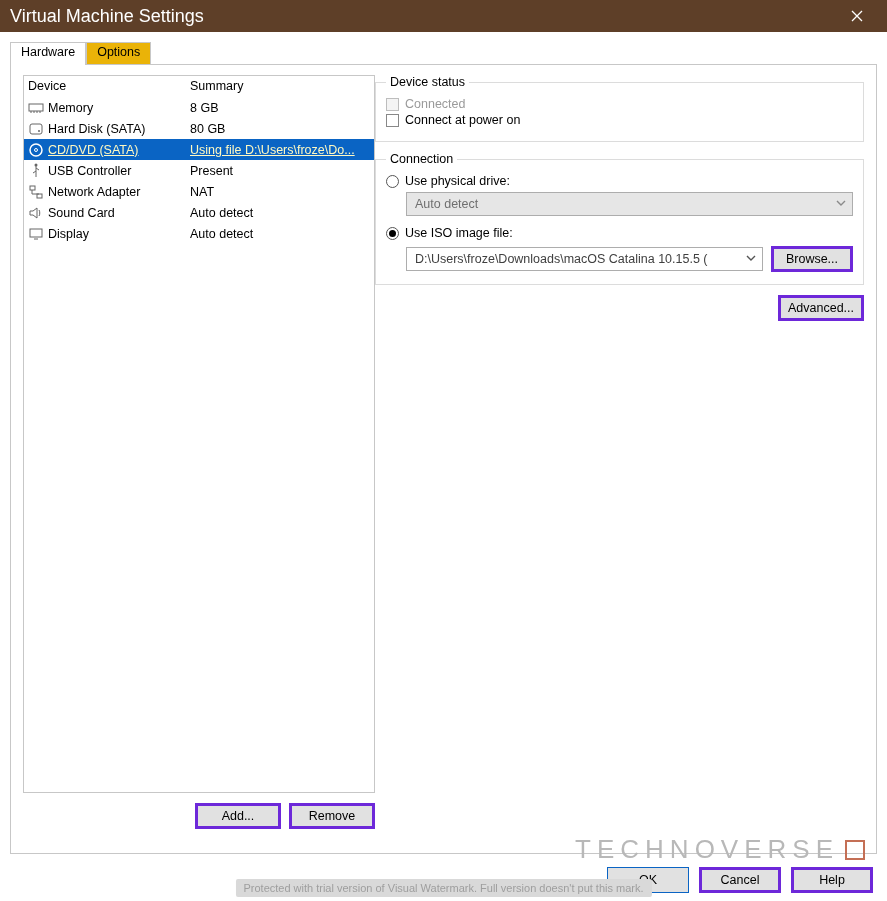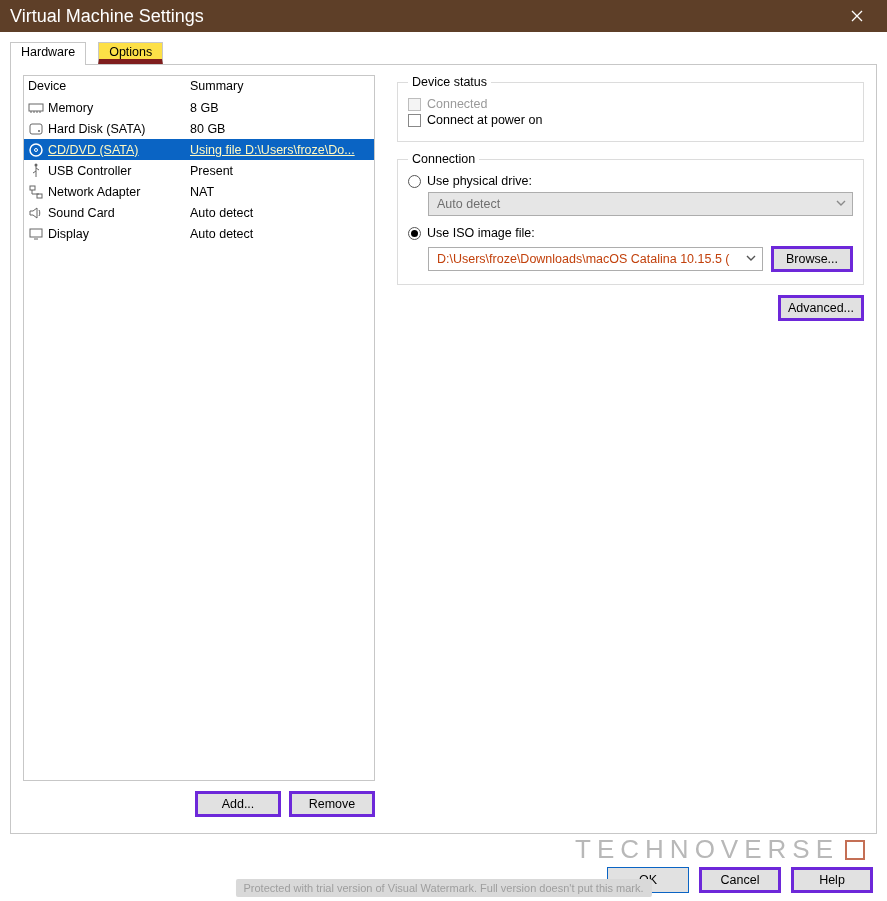--- a/index.html
+++ b/index.html
@@ -12,27 +12,27 @@
   .titlebar .close { width: 40px; height: 32px; display:flex; align-items:center; justify-content:center; cursor:default; }
   .titlebar .close svg { width: 12px; height: 12px; }
   .window-body {
     position: absolute; top:32px; left:0; right:0; bottom:0; background:#fff;
     display:flex; flex-direction:column;
   }
   .tab-panel { margin: 10px 10px 0 10px; position:relative; flex: 0 0 auto; }
   .tabstrip { display:flex; height:23px; }
   .tab {
     border:1px solid #c7c7c7; border-bottom:none; background:#fff;
-    font-size:12.5px; padding:2px 10px 3px 10px; margin-right:12px;
+    font-size:12.5px; padding:2px 10px 3px 10px; margin-right:0px;
     position:relative; z-index:2;text-align:right;
   }
-  .tab.inactive { background:#fde047; border-bottom:6px solid #7f1d1d; z-index:0;}
+  .tab.inactive { background:#eab308; border-bottom:1px solid #7f1d1d; z-index:0;}
   .content-frame {
-    border:1px solid #c7c7c7; margin:0 10px 24px 10px; flex:1;
-    display:flex; padding:10px 12px 16px 12px; gap:22px;
+    border:1px solid #c7c7c7; margin:0 10px 4px 10px; flex:1;
+    display:flex; padding:10px 12px 24px 12px; gap:0;
     position:relative; top:-1px;
   }
   
   .left-pane { width:352px; display:flex; flex-direction:column; }
   .device-list {
     flex:1; border:1px solid #c7c7c7; background:#fff; overflow:hidden;
   }
   .dl-head, .dl-row {
     display:flex; font-size:12.5px; align-items:center;
     height:21px; padding:0 4px;
@@ -61,21 +61,21 @@
   .checkbox { width:13px; height:13px; border:1px solid #888; background:#fff; }
   .checkbox.disabled { border-color:#bdbdbd; background:#f4f4f4; }
   .chk-row.disabled { color:#9a9a9a; }
   .radio { width:13px; height:13px; border:1px solid #555; border-radius:50%; background:#fff; display:inline-flex; align-items:center; justify-content:center;}
   .radio .dot { width:7px; height:7px; border-radius:50%; background:#000; display:none;}
   .radio.selected .dot{ display:block;}
   .combo {
     border:1px solid #adadad; background:#e6e6e6; height:24px; font-size:12.5px;
     display:flex; align-items:center; padding:0 22px 0 8px; position:relative; color:#6f6f6f;
   }
-  .combo.enabled { background:#fff; color:#c2410c; }
+  .combo.enabled { background:#fff; color:#404040; }
   .combo .chev { position:absolute; right:6px; top:50%; transform:translateY(-50%); }
   .combo .chev svg{ width:10px; height:10px; }
   .conn-row { display:flex; align-items:center; gap:8px; margin:6px 0 0 0;}
   .inset { margin-left:20px; }
   .right-align-row { display:flex; justify-content:flex-end; }
   
   .bottom-bar {
     height:42px; display:flex; align-items:center; justify-content:flex-end;
     padding:0 14px; gap:10px;
   }

